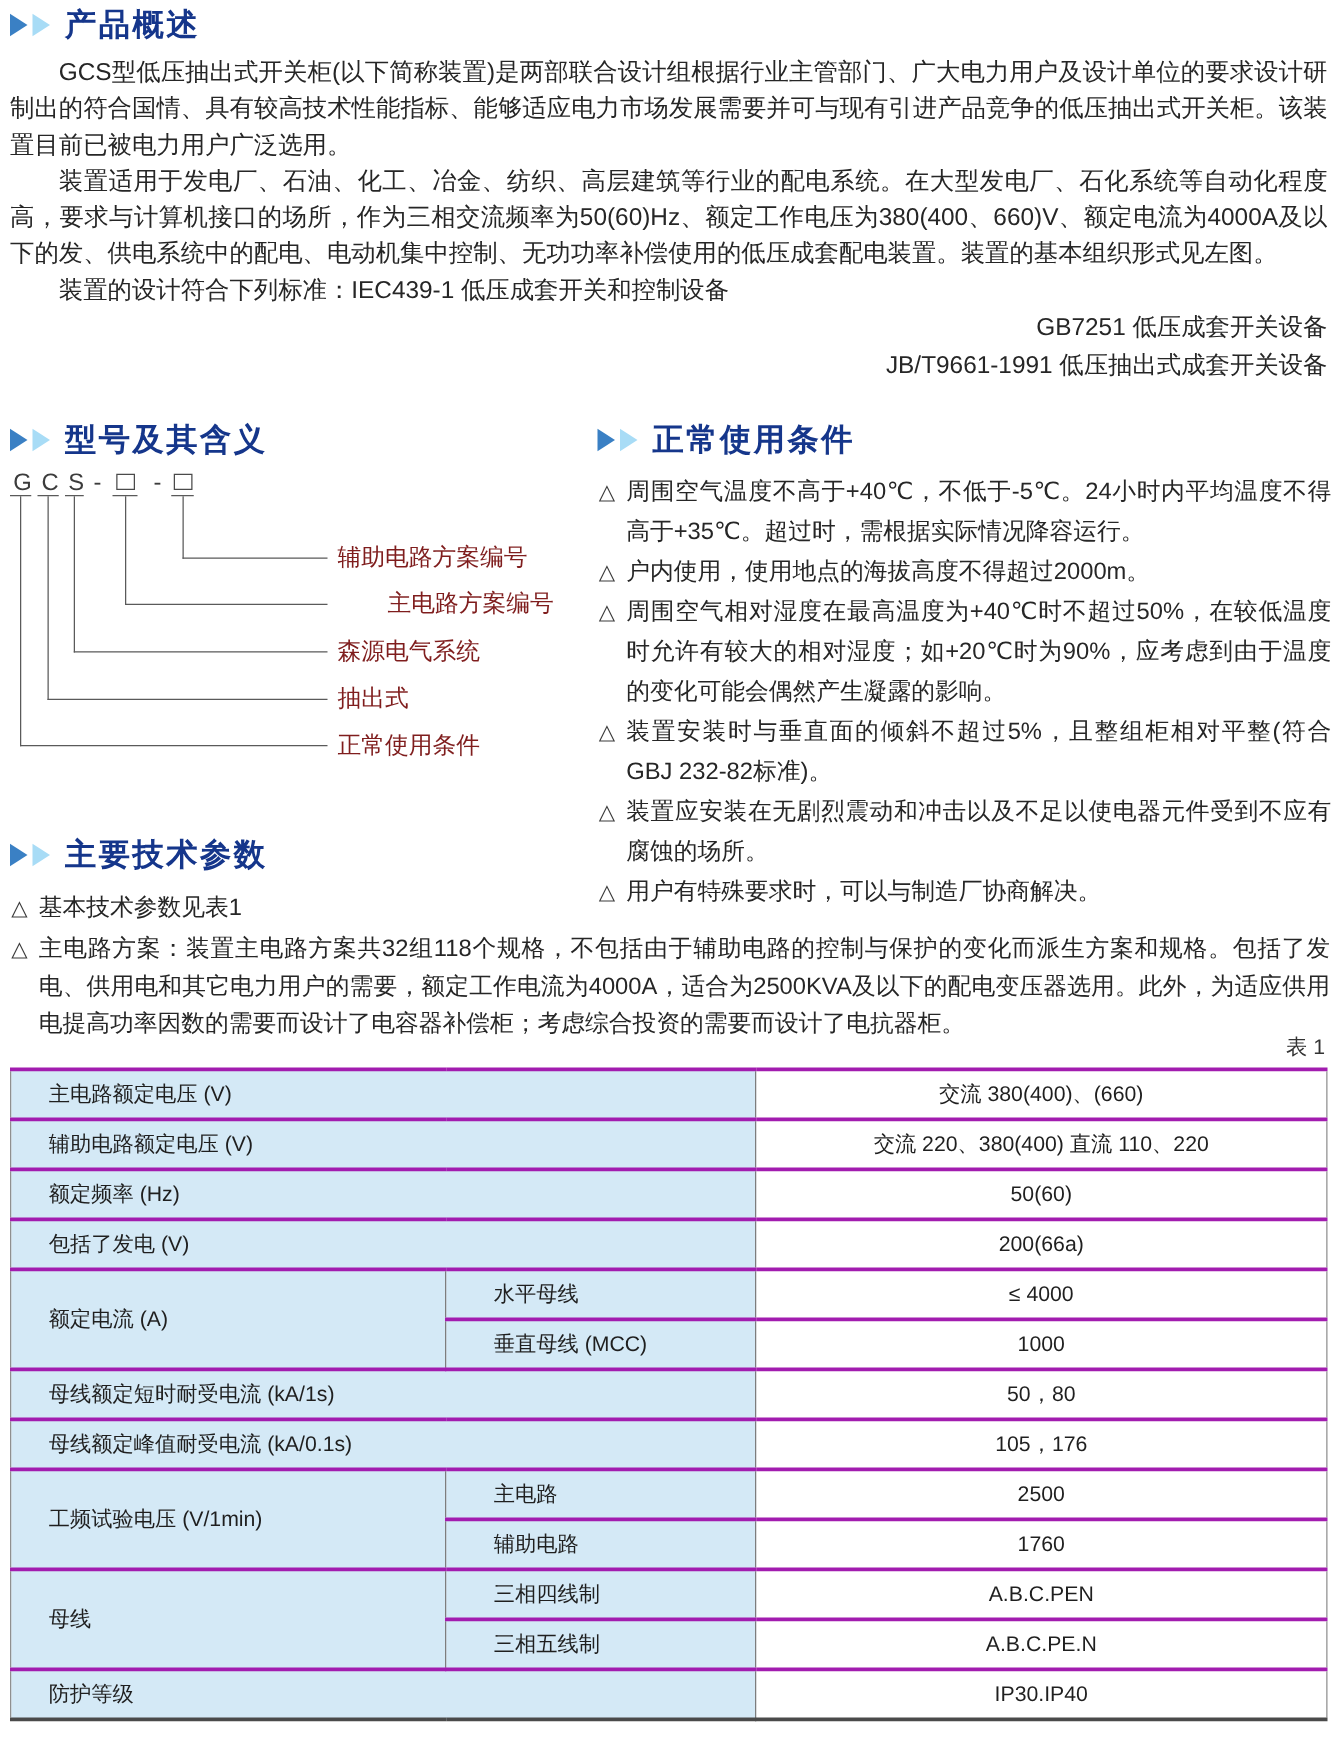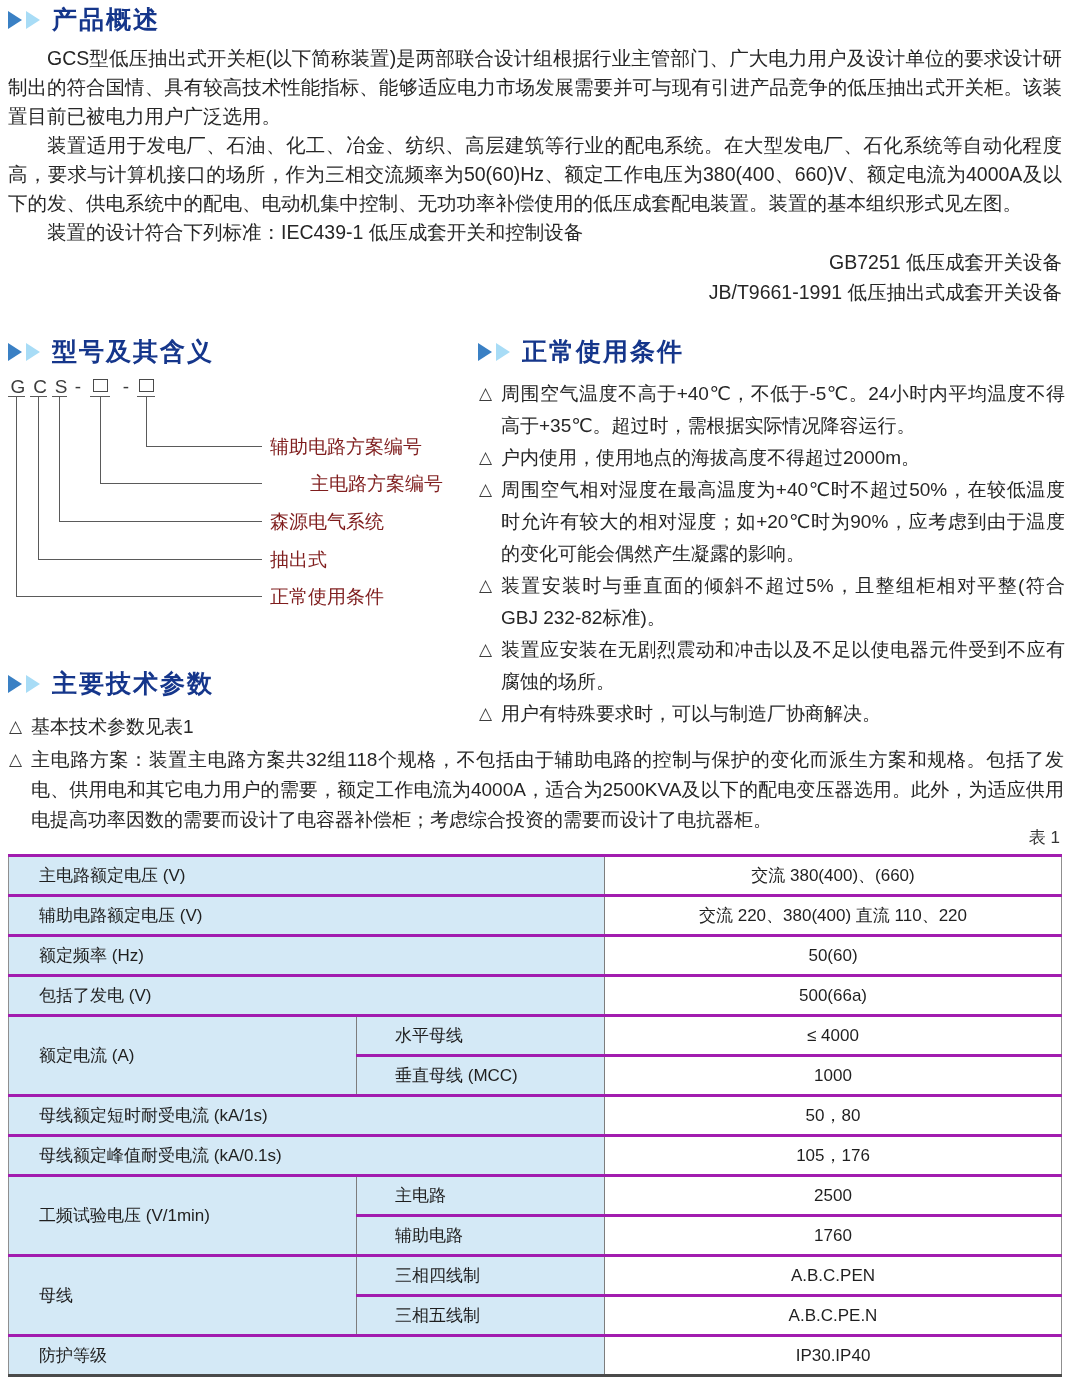--- a/index.html
+++ b/index.html
@@ -165,21 +165,21 @@
       <tr>
         <td class="lbl" colspan="2">辅助电路额定电压 (V)</td>
         <td class="val">交流 220、380(400)  直流 110、220</td>
       </tr>
       <tr>
         <td class="lbl" colspan="2">额定频率 (Hz)</td>
         <td class="val">50(60)</td>
       </tr>
       <tr>
         <td class="lbl" colspan="2">包括了发电 (V)</td>
-        <td class="val">500(66a)</td>
+        <td class="val">200(66a)</td>
       </tr>
       <tr>
         <td class="lbl" rowspan="2">额定电流 (A)</td>
         <td class="sub">水平母线</td>
         <td class="val">≤ 4000</td>
       </tr>
       <tr>
         <td class="sub">垂直母线 (MCC)</td>
         <td class="val">1000</td>
       </tr>

